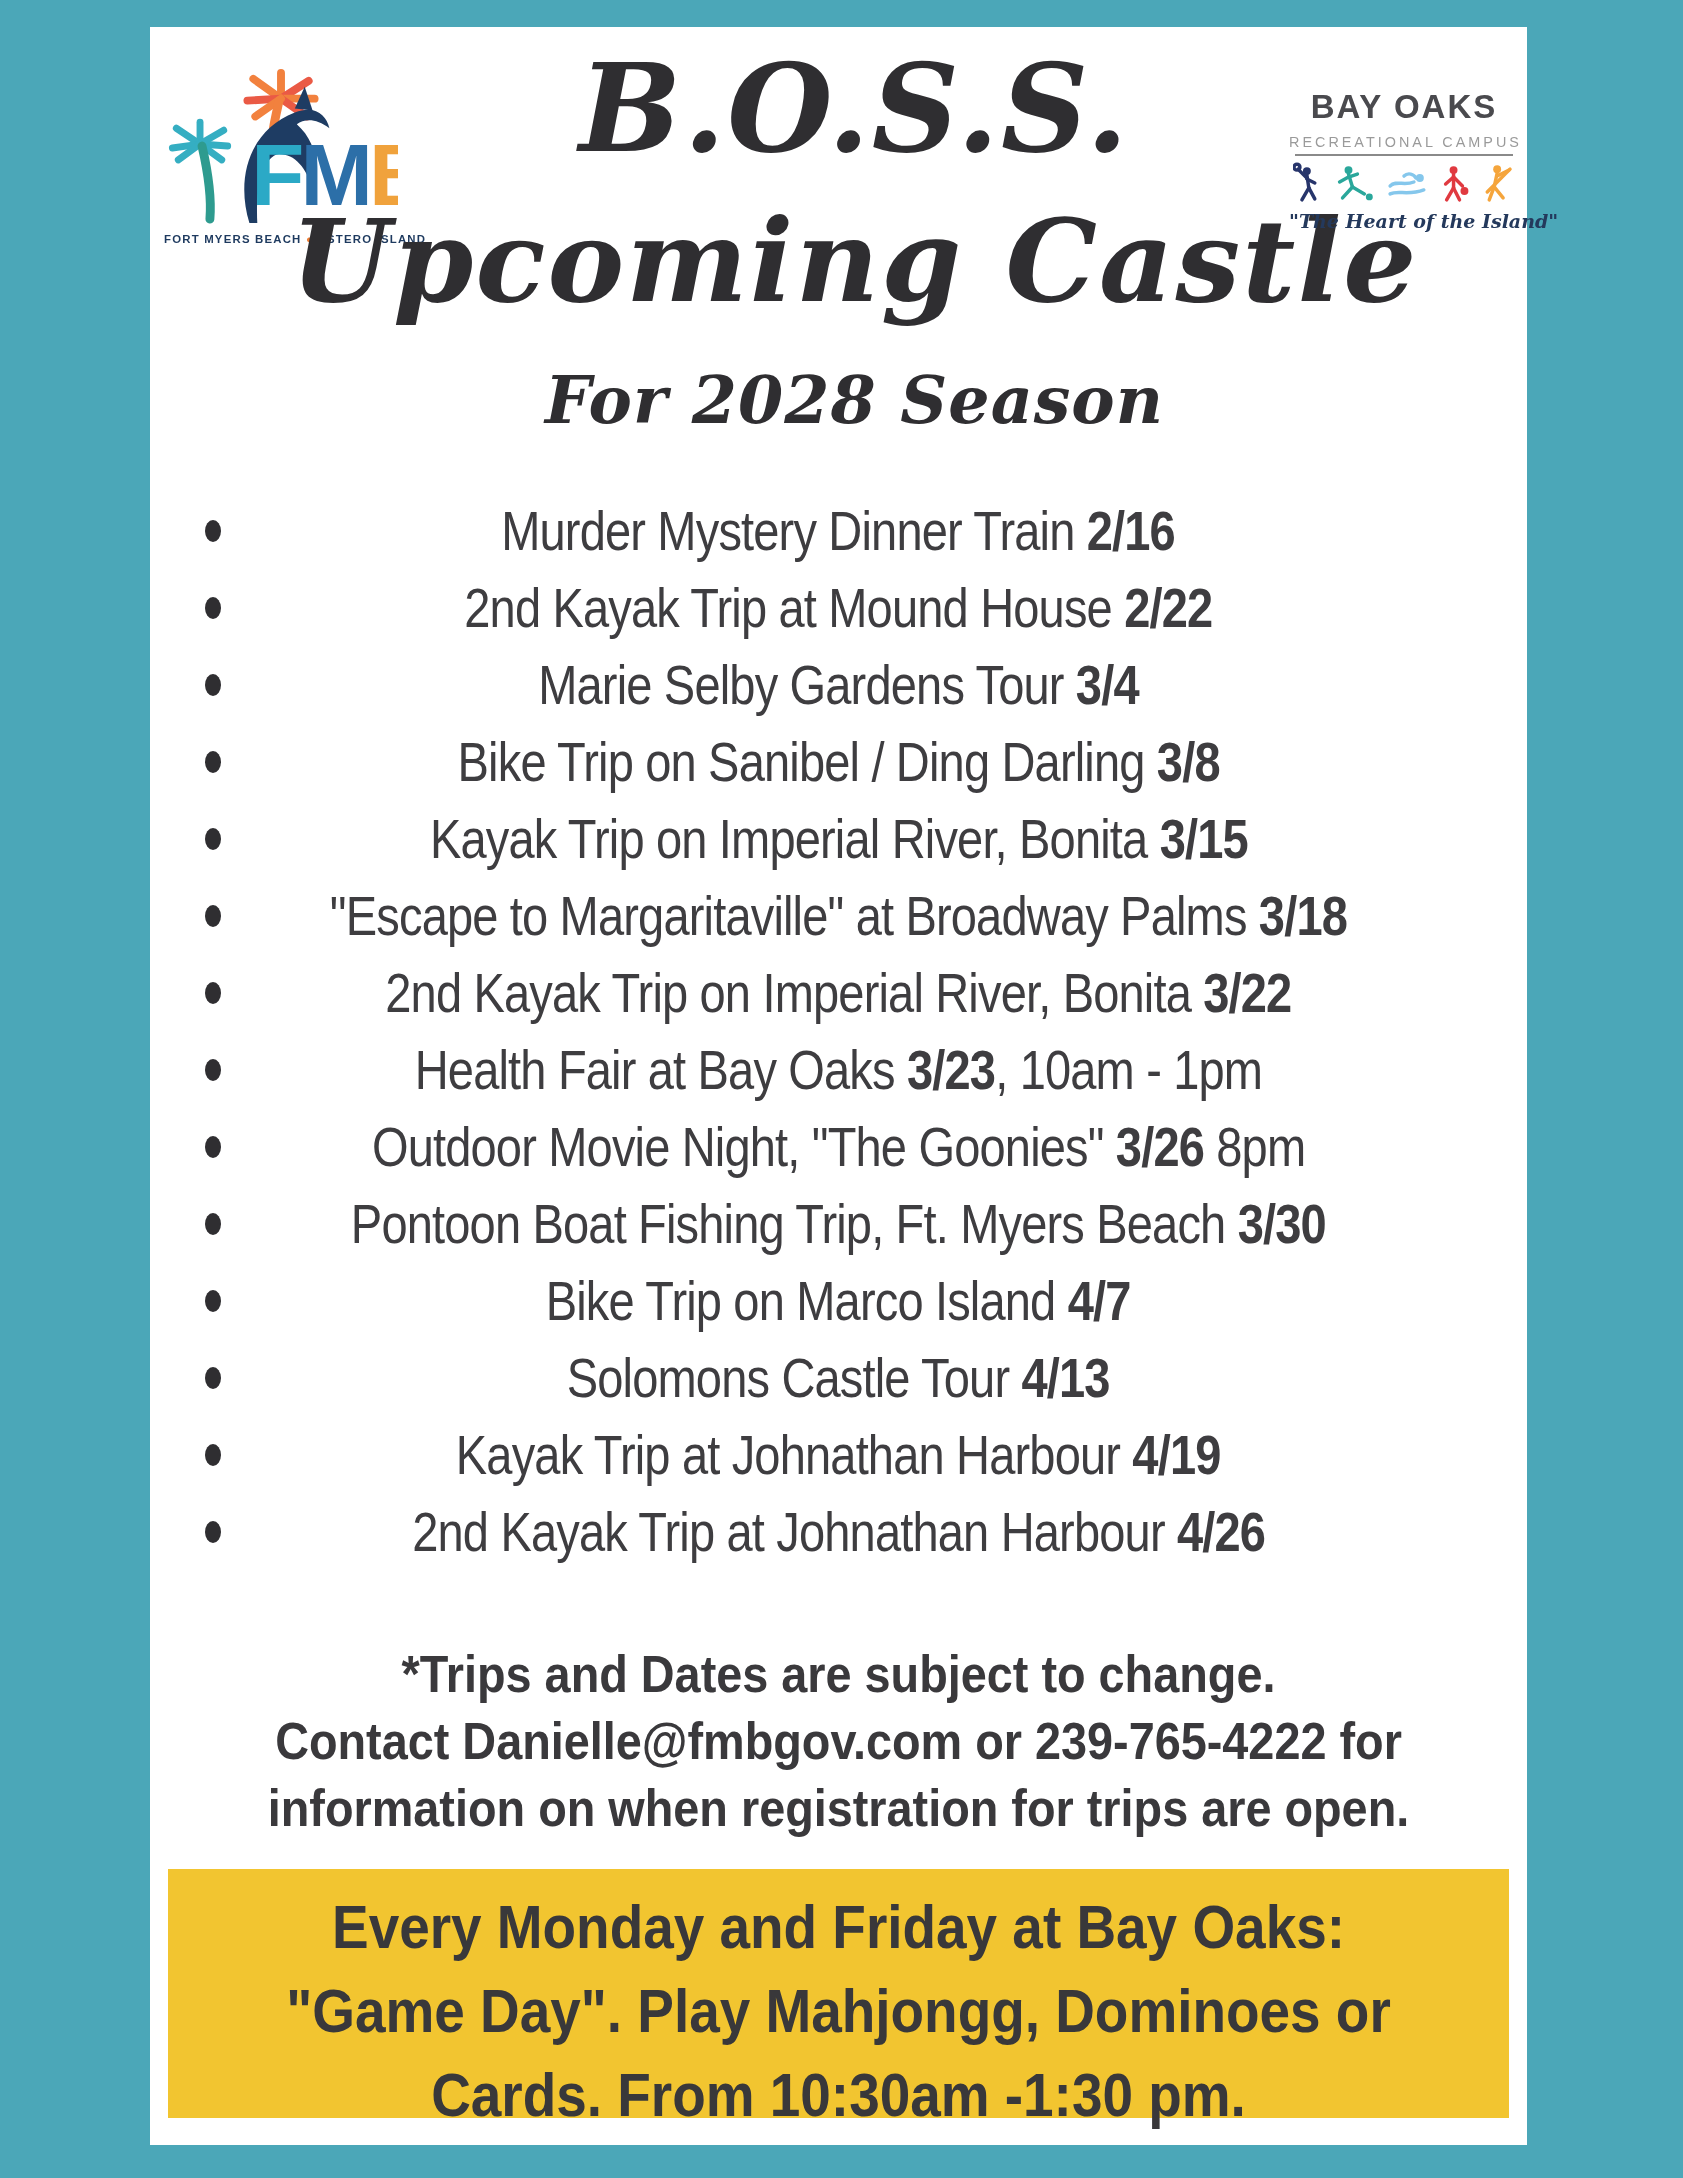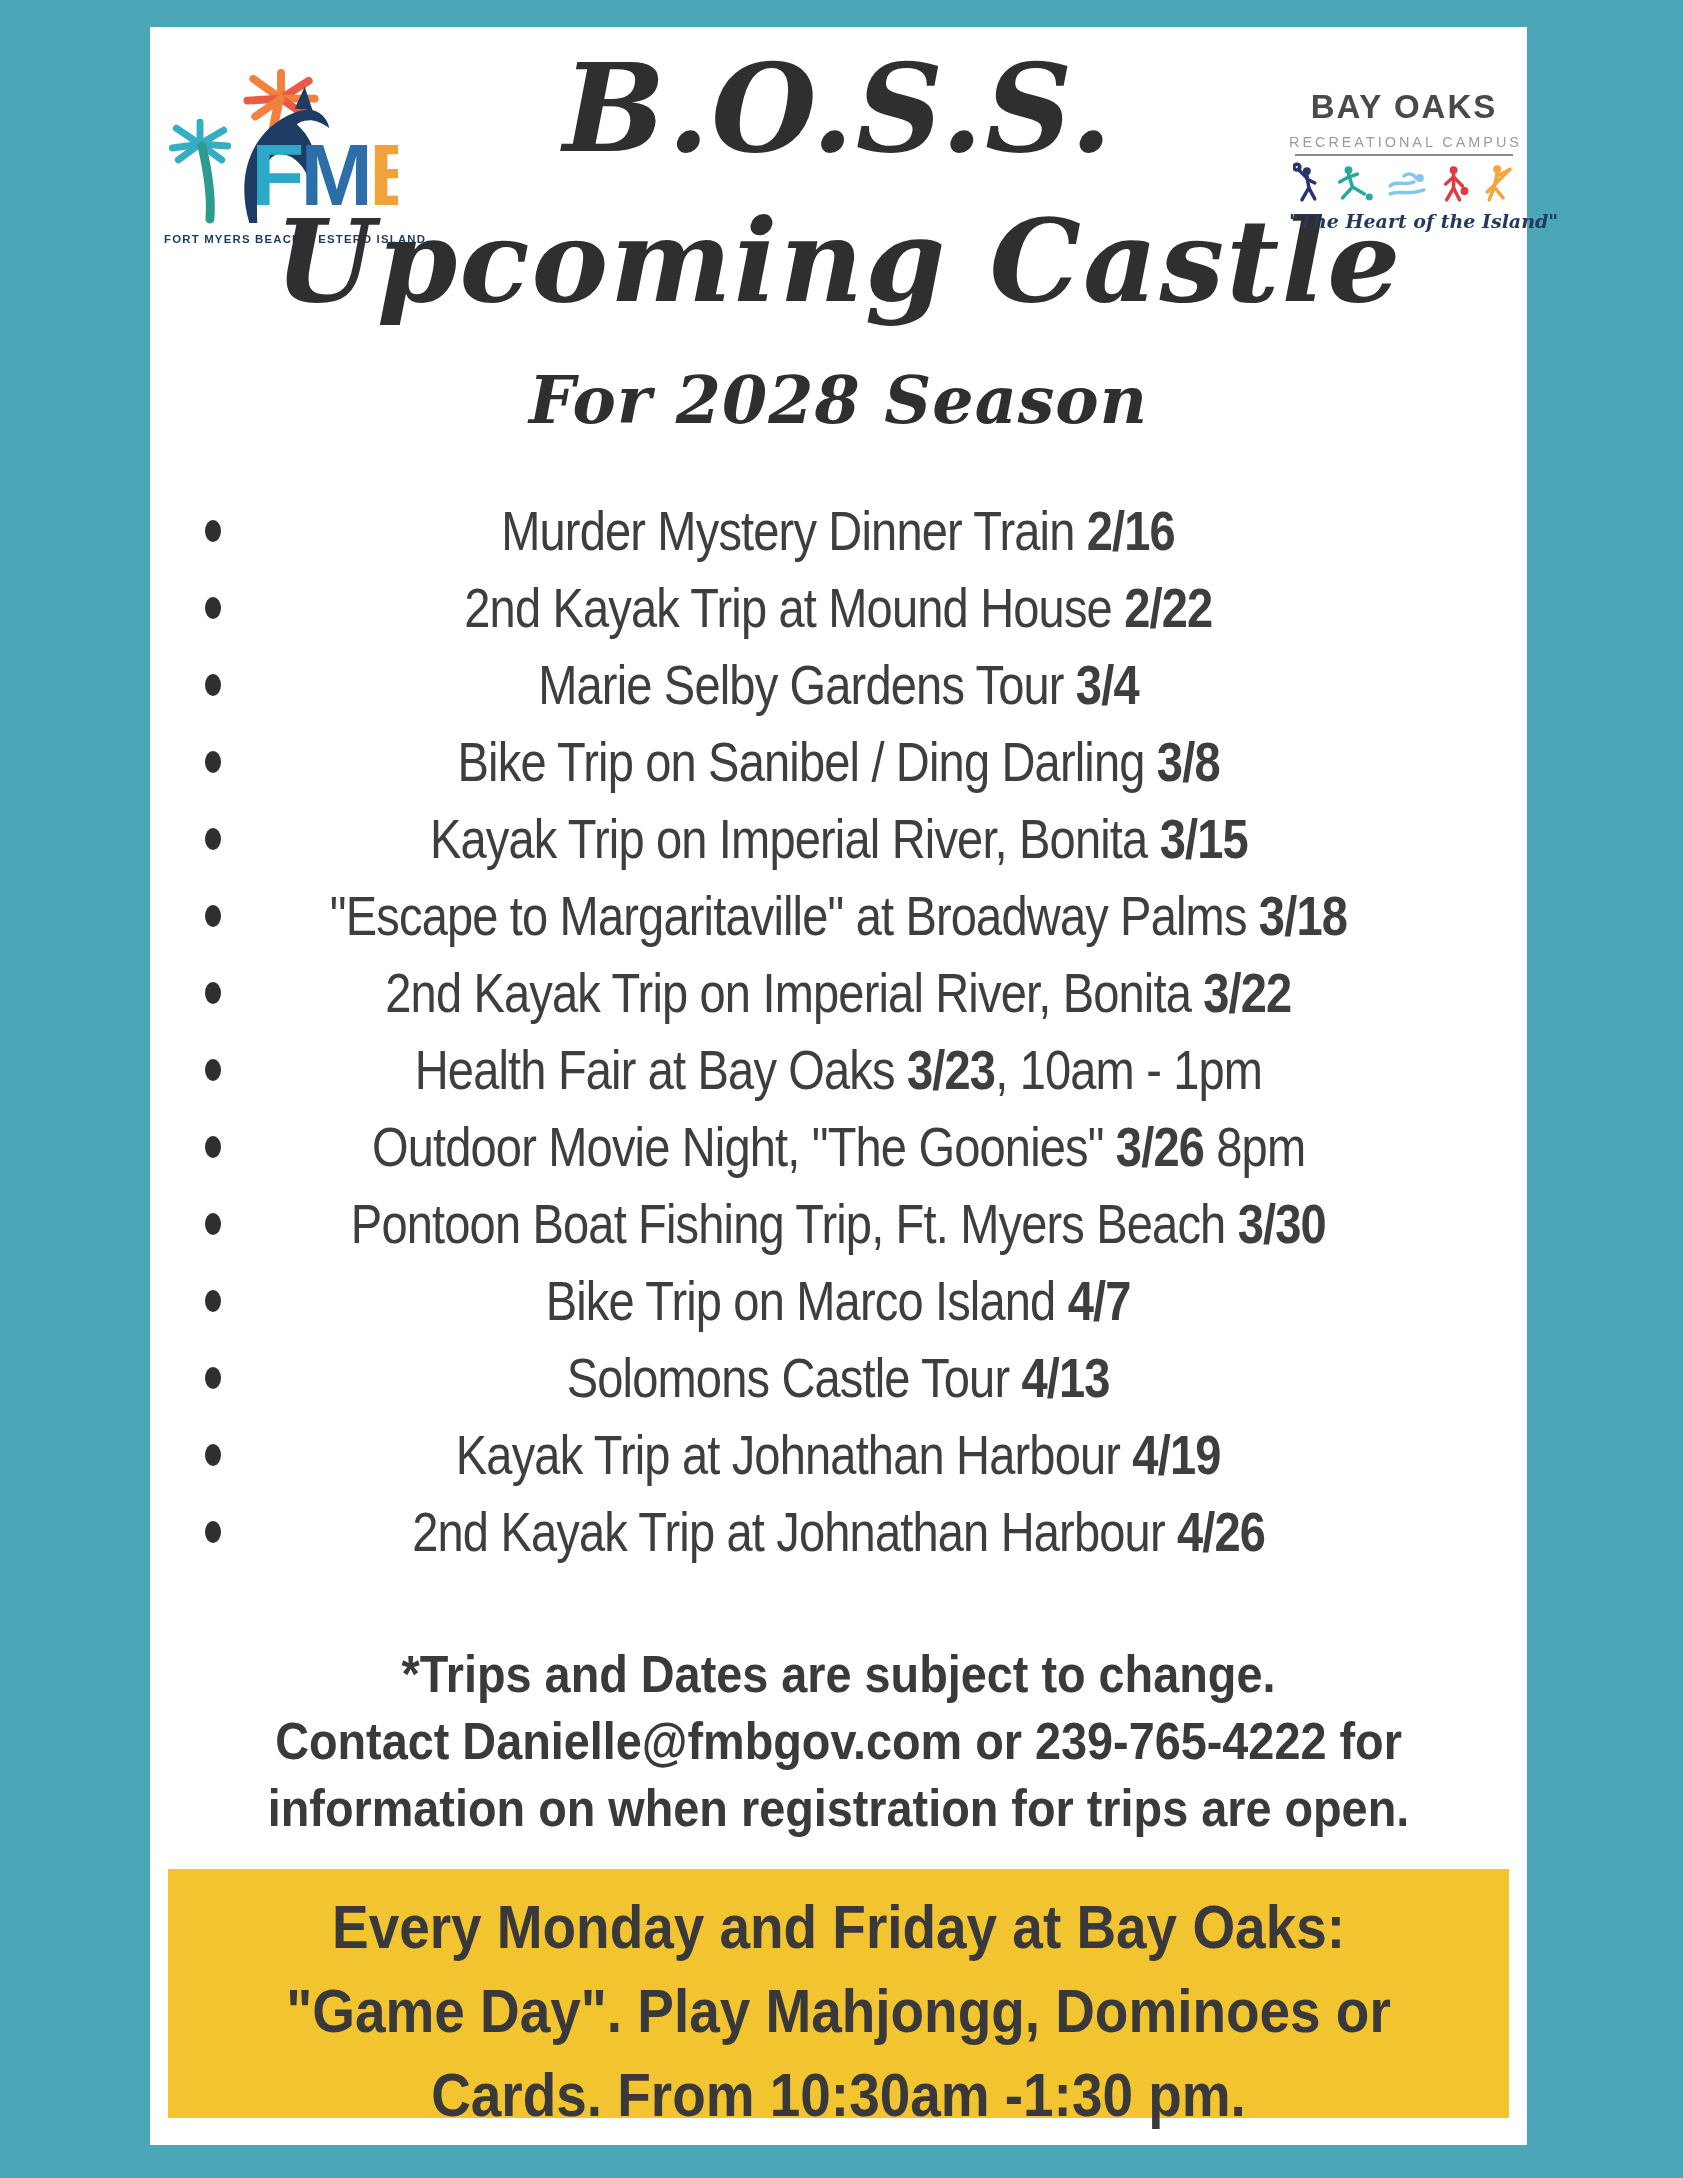--- a/index.html
+++ b/index.html
@@ -10,21 +10,21 @@
   }
   .card{
     position:absolute;left:150px;top:27px;width:1377px;height:2118px;
     background:#ffffff;
   }
   
   .script{
     font-family:"DejaVu Serif", serif;
     font-style:italic;font-weight:bold;color:#2F2E31;
     width:100%;text-align:center;position:absolute;left:0;
-    letter-spacing:2px;white-space:nowrap;
+    letter-spacing:2px;white-space:nowrap;padding-left:16px;
   }
   .boss-title{top:10px;font-size:121px;}
   .subtitle{top:166px;font-size:115px;}
   .season{top:335px;font-size:65px;letter-spacing:1px;}
 
   
   .fmb-logo{position:absolute;left:14px;top:42px;width:234px;text-align:center;}
   .fmb-tagline{
     margin-top:2px;font-size:11.4px;letter-spacing:1.2px;color:#1E3A5F;
     font-weight:bold;white-space:nowrap;

